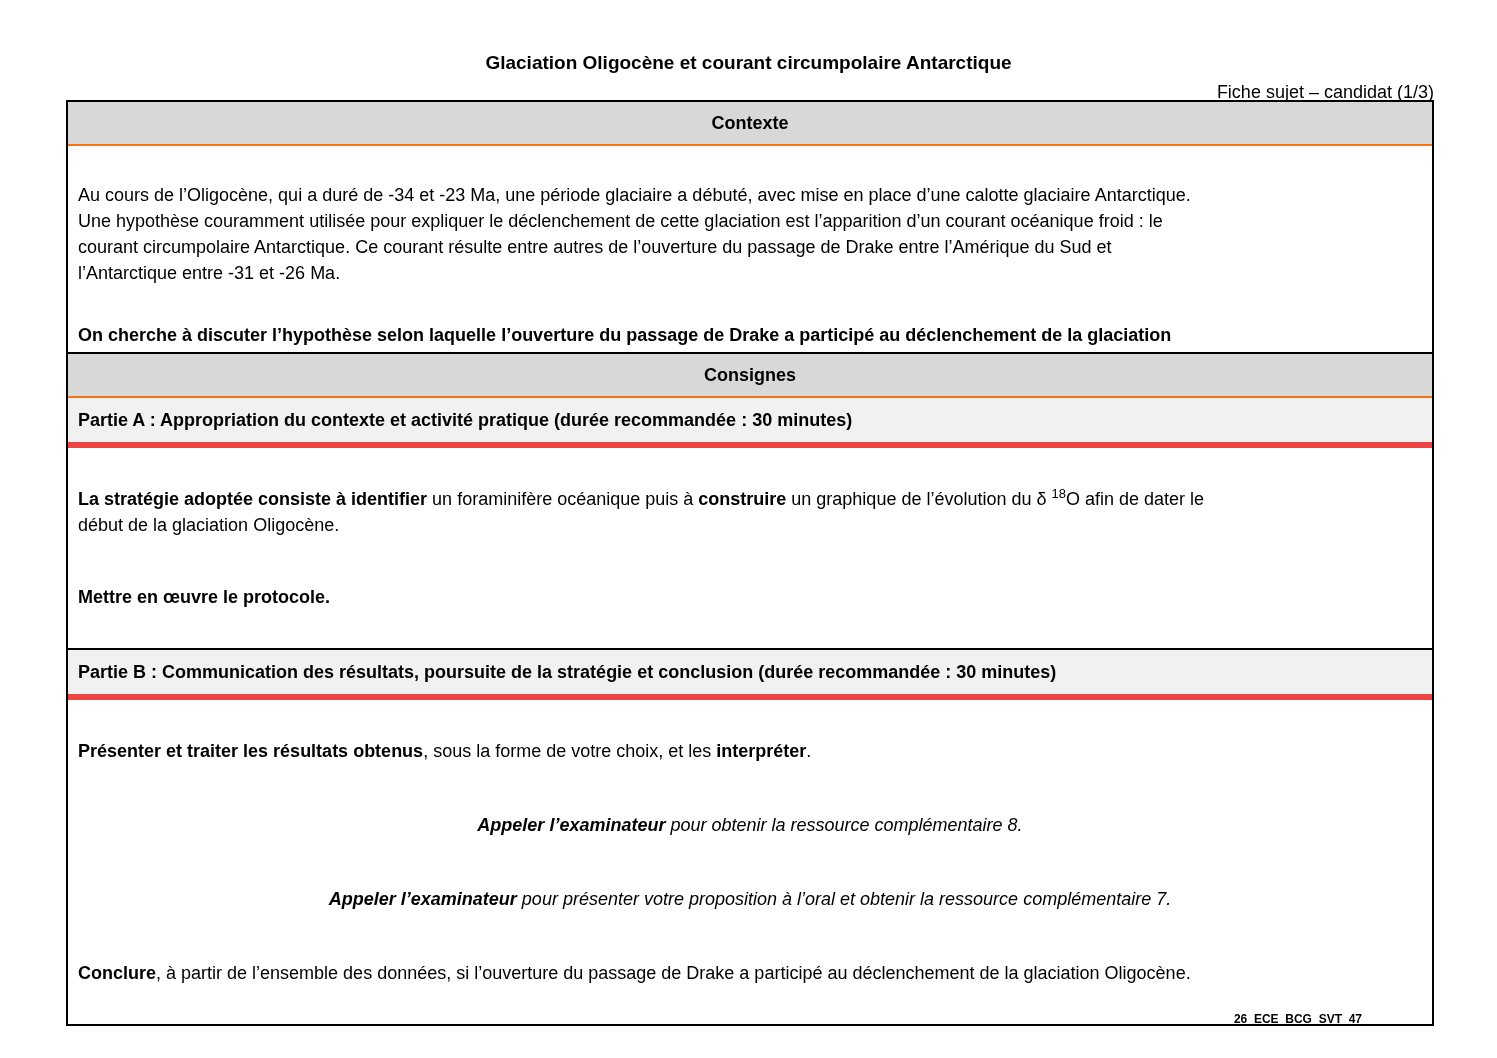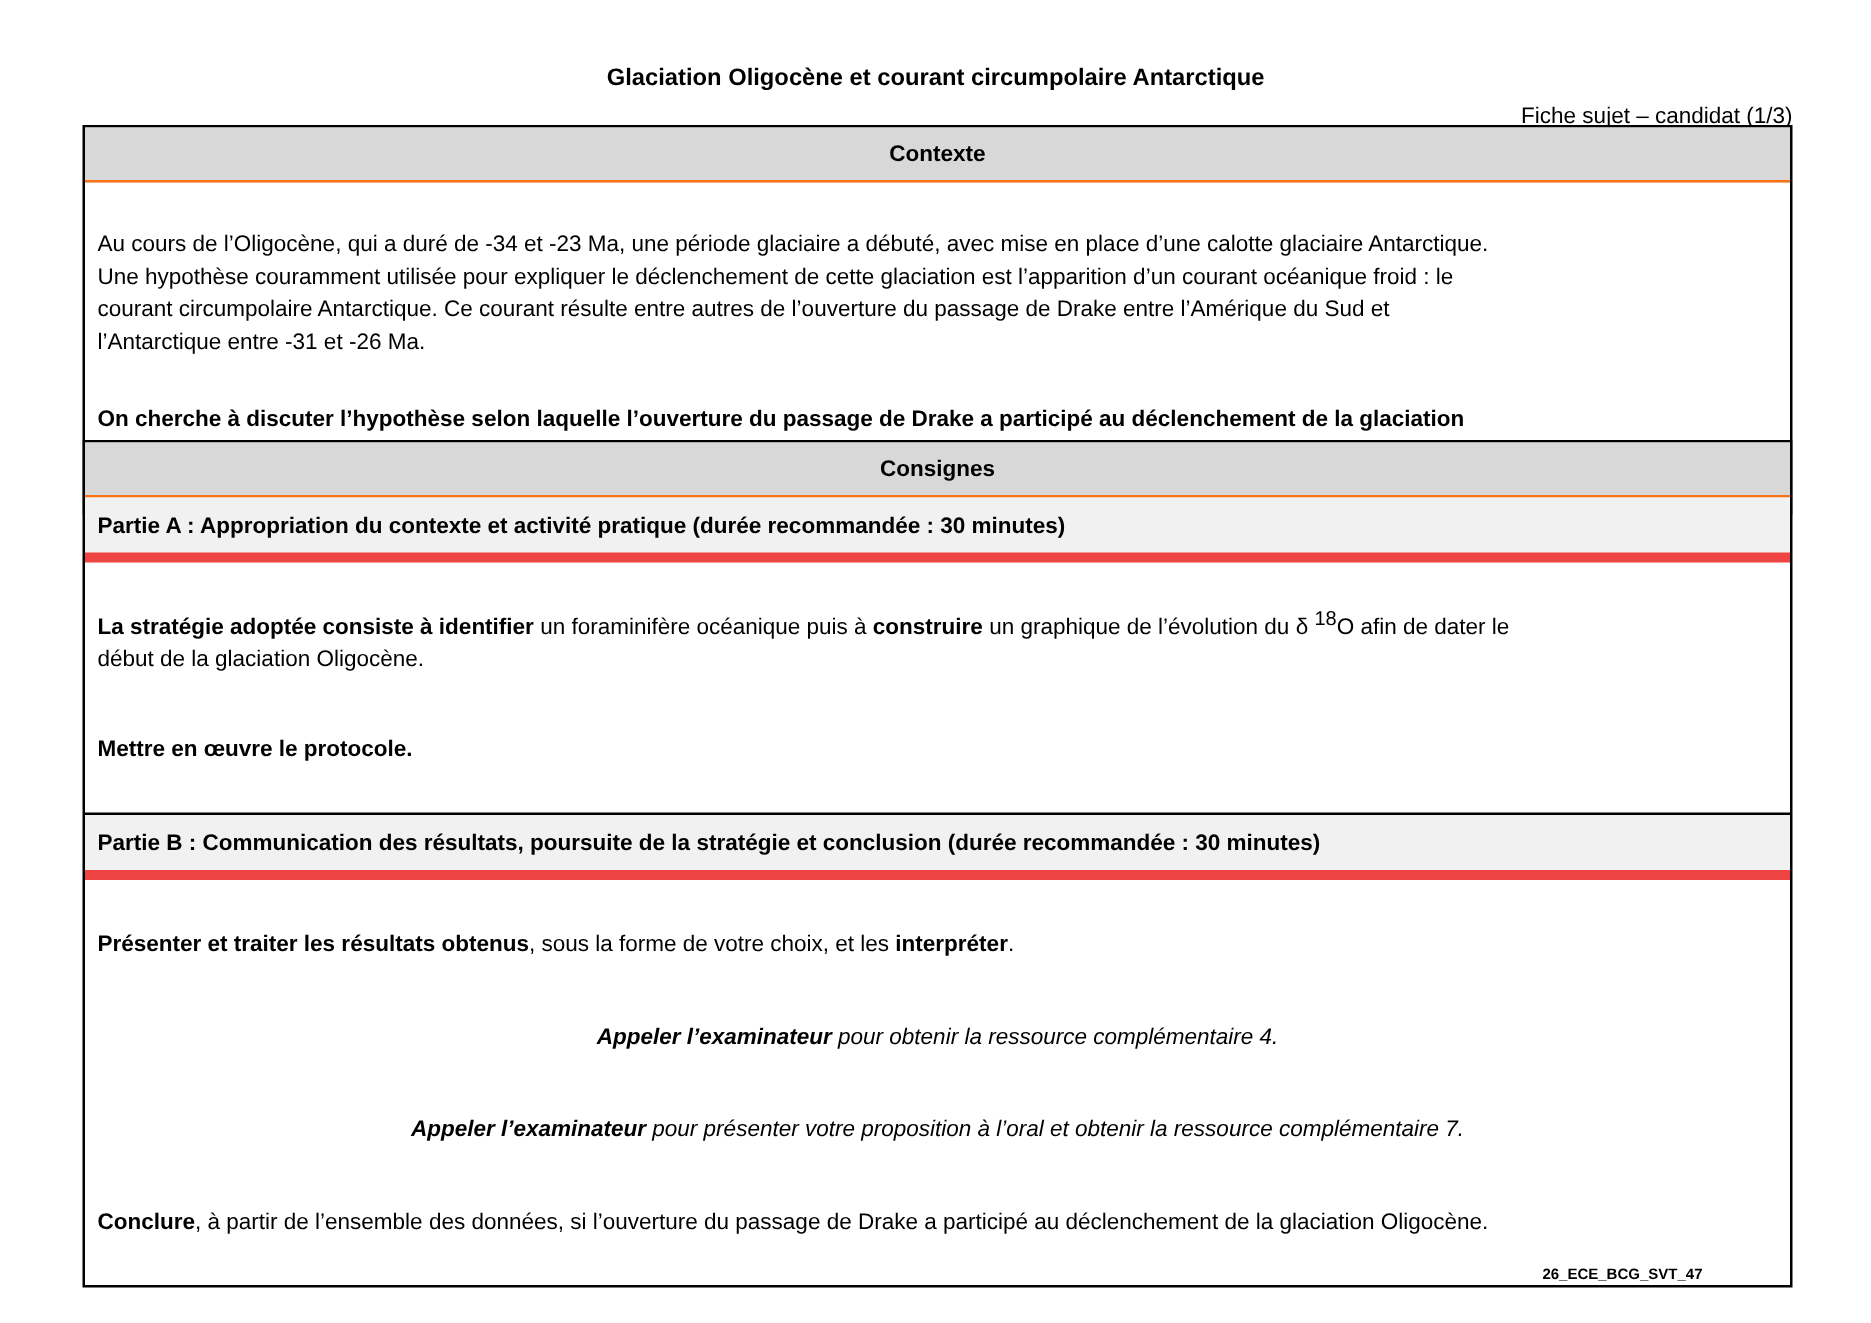--- a/index.html
+++ b/index.html
@@ -42,41 +42,41 @@
     background: #d8d8d8;
     border-bottom: 2px solid #f97316;
     text-align: center;
     font-weight: bold;
     padding: 8px 10px;
   }
   .partie-row {
     background: #f1f1f1;
     font-weight: bold;
     padding: 9px 10px;
-    border-bottom: 8px solid #ef4444;
+    border-bottom: 6px solid #ef4444;
   }
   .cell {
     padding: 10px 10px;
     white-space: pre-line;
   }
   .cell-bordered { border-bottom: 2px solid #000000; }
   #contexte-body p { margin-bottom: 10px; }
   #contexte-body p:last-child { margin-bottom: 0; }
   #partie-a-body { padding: 12px 10px; }
   #partie-a-body p { margin-bottom: 20px; }
   #partie-a-body p:last-child { margin-bottom: 0; }
   #partie-b-body { padding: 12px 10px; }
   #partie-b-body p { margin-bottom: 22px; }
   #partie-b-body p:last-child { margin-bottom: 0; }
   .b { font-weight: bold; }
   .center-line { text-align: center; }
   .it { font-style: italic; }
   .bi { font-weight: bold; font-style: italic; }
   sup.iso {
-    font-size: 16px;
+    font-size: 13px;
     line-height: 0;
     vertical-align: super;
   }
   .footer-code {
     position: absolute;
     top: 1006px;
     right: 135px;
     font-weight: bold;
     font-size: 12px;
   }
@@ -109,21 +109,21 @@
     <div class="cell cell-bordered" id="partie-a-body">
       <p><span class="b">La stratégie adoptée consiste à identifier</span><span> un foraminifère océanique puis à </span><span class="b">construire</span><span> un graphique de l’évolution du δ </span><sup class="iso">18</sup><span>O afin de dater le
 début de la glaciation Oligocène.</span></p>
       <p class="b">Mettre en œuvre le protocole.</p>
     </div>
 
     <div class="partie-row">Partie B : Communication des résultats, poursuite de la stratégie et conclusion (durée recommandée : 30 minutes)</div>
 
     <div class="cell" id="partie-b-body">
       <p><span class="b">Présenter et traiter les résultats obtenus</span><span>, sous la forme de votre choix, et les </span><span class="b">interpréter</span><span>.</span></p>
-      <p class="center-line"><span class="bi">Appeler l’examinateur</span><span class="it"> pour obtenir la ressource complémentaire 4.</span></p>
+      <p class="center-line"><span class="bi">Appeler l’examinateur</span><span class="it"> pour obtenir la ressource complémentaire 8.</span></p>
       <p class="center-line"><span class="bi">Appeler l’examinateur</span><span class="it"> pour présenter votre proposition à l’oral et obtenir la ressource complémentaire 7.</span></p>
       <p><span class="b">Conclure</span><span>, à partir de l’ensemble des données, si l’ouverture du passage de Drake a participé au déclenchement de la glaciation Oligocène.</span></p>
     </div>
   </div>
 
   <div class="footer-code">26_ECE_BCG_SVT_47</div>
 
 </div>
 
 </body></html>

